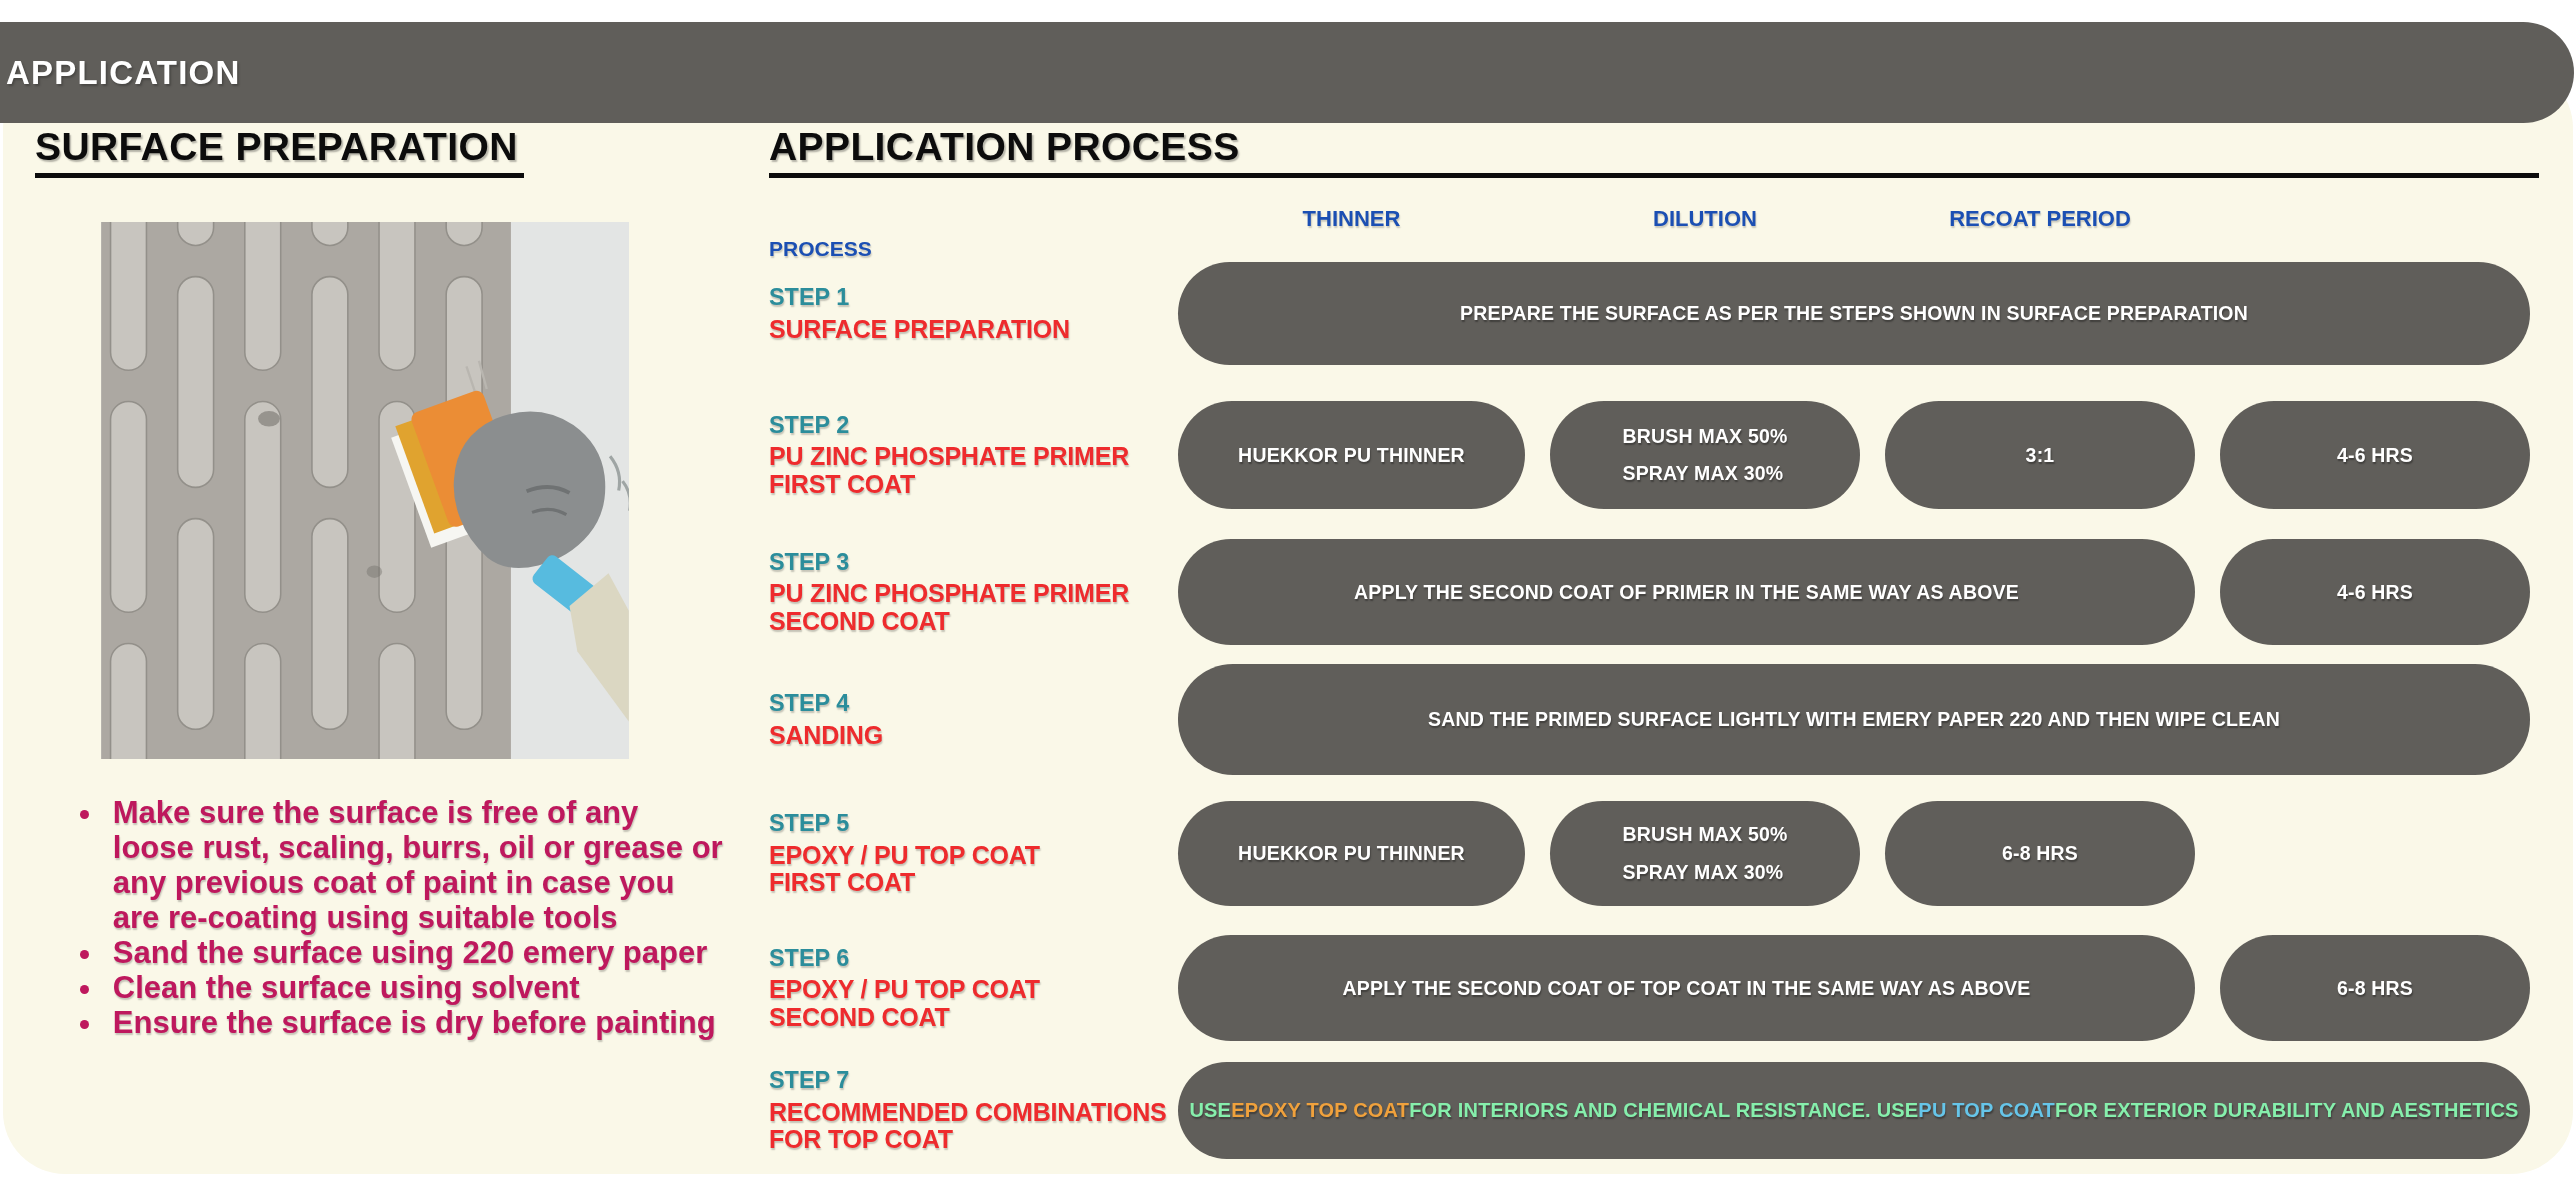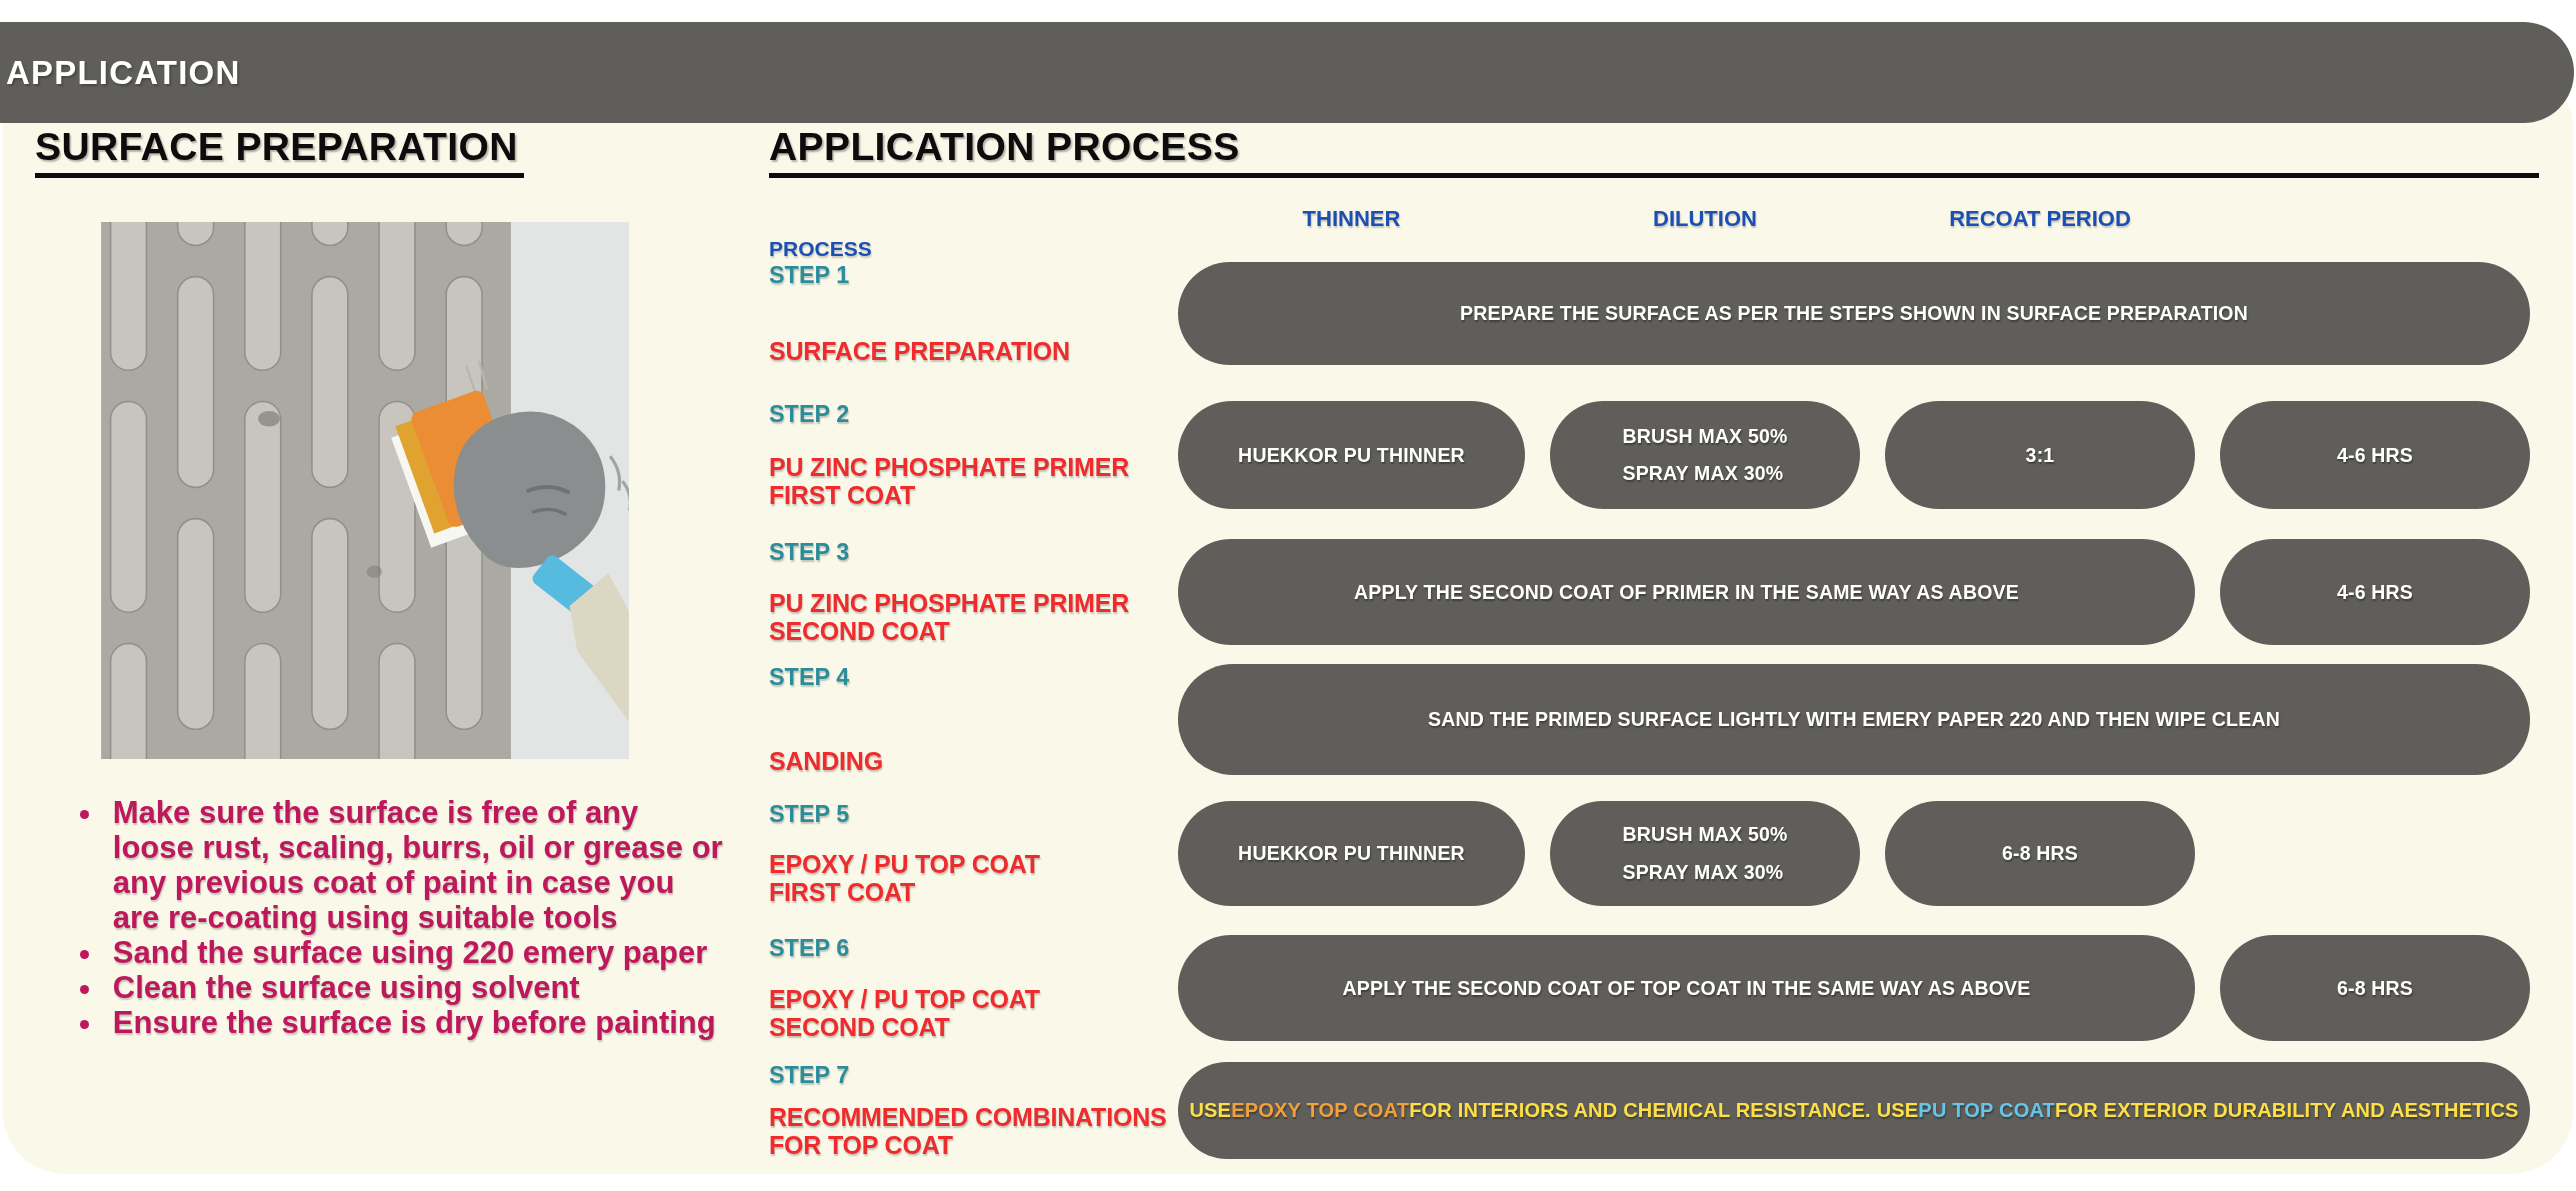--- a/index.html
+++ b/index.html
@@ -27,37 +27,37 @@
   
   .col-headers{position:absolute;left:1178px;top:184px;width:1351px;height:48px;
          display:grid;grid-template-columns:347px 310px 310px 310px;column-gap:25px;
          align-items:end;}
   .col-h{color:#1B4FB3;font-size:22px;font-weight:bold;text-align:center;line-height:1.12;
          text-shadow:0.8px 1.6px 1.6px rgba(0,0,0,0.2);}
   .process-label{position:absolute;left:769px;top:237px;color:#1B4FB3;font-size:21px;
          font-weight:bold;text-shadow:0.8px 1.6px 1.6px rgba(0,0,0,0.2);}
   .row{position:absolute;left:769px;width:1760px;}
   .row-label{position:absolute;left:0;top:0;bottom:0;width:403px;display:flex;
-         flex-direction:column;justify-content:space-between;gap:4.7px;}
+         flex-direction:column;justify-content:center;gap:4.7px;}
   .step{color:#2B8D9B;font-size:23.4px;font-weight:bold;text-shadow:0.8px 1.6px 1.6px rgba(0,0,0,0.22);}
   .step-name{color:#EE2B2D;font-size:25px;font-weight:bold;line-height:1.1;
          letter-spacing:-0.2px;white-space:pre-line;text-shadow:0.8px 1.6px 1.6px rgba(0,0,0,0.22);}
   .cells{position:absolute;left:409px;top:0;bottom:0;width:1351px;display:grid;
          grid-template-columns:347px 310px 310px 310px;column-gap:25px;}
   .pill{background:#605E5A;border-radius:55px;display:flex;align-items:center;
          justify-content:center;text-align:left;color:#fff;font-weight:bold;
          font-size:19.5px;letter-spacing:0.2px;padding:0 22px;
          text-shadow:0.8px 1.6px 1.6px rgba(0,0,0,0.35);}
   .pill.span-all{grid-column:1 / 5;}
   .pill.span-3{grid-column:1 / 4;}
   .pill.two-line{line-height:1.9;white-space:pre-line;}
   .pill.combo{grid-column:1 / 5;font-size:20px;white-space:nowrap;padding:0 12.5px;}
   .seg-orange{color:#F0A13C;}
   .seg-blue{color:#66C5E9;}
-  .seg-white{color:#fde047;}
+  .seg-white{color:#86efac;}
 </style>
 </head>
 <body>
 
 <div class="page">
   <div class="panel"></div>
 
   <div class="header-bar">
     <div class="header-title">APPLICATION</div>
   </div>

